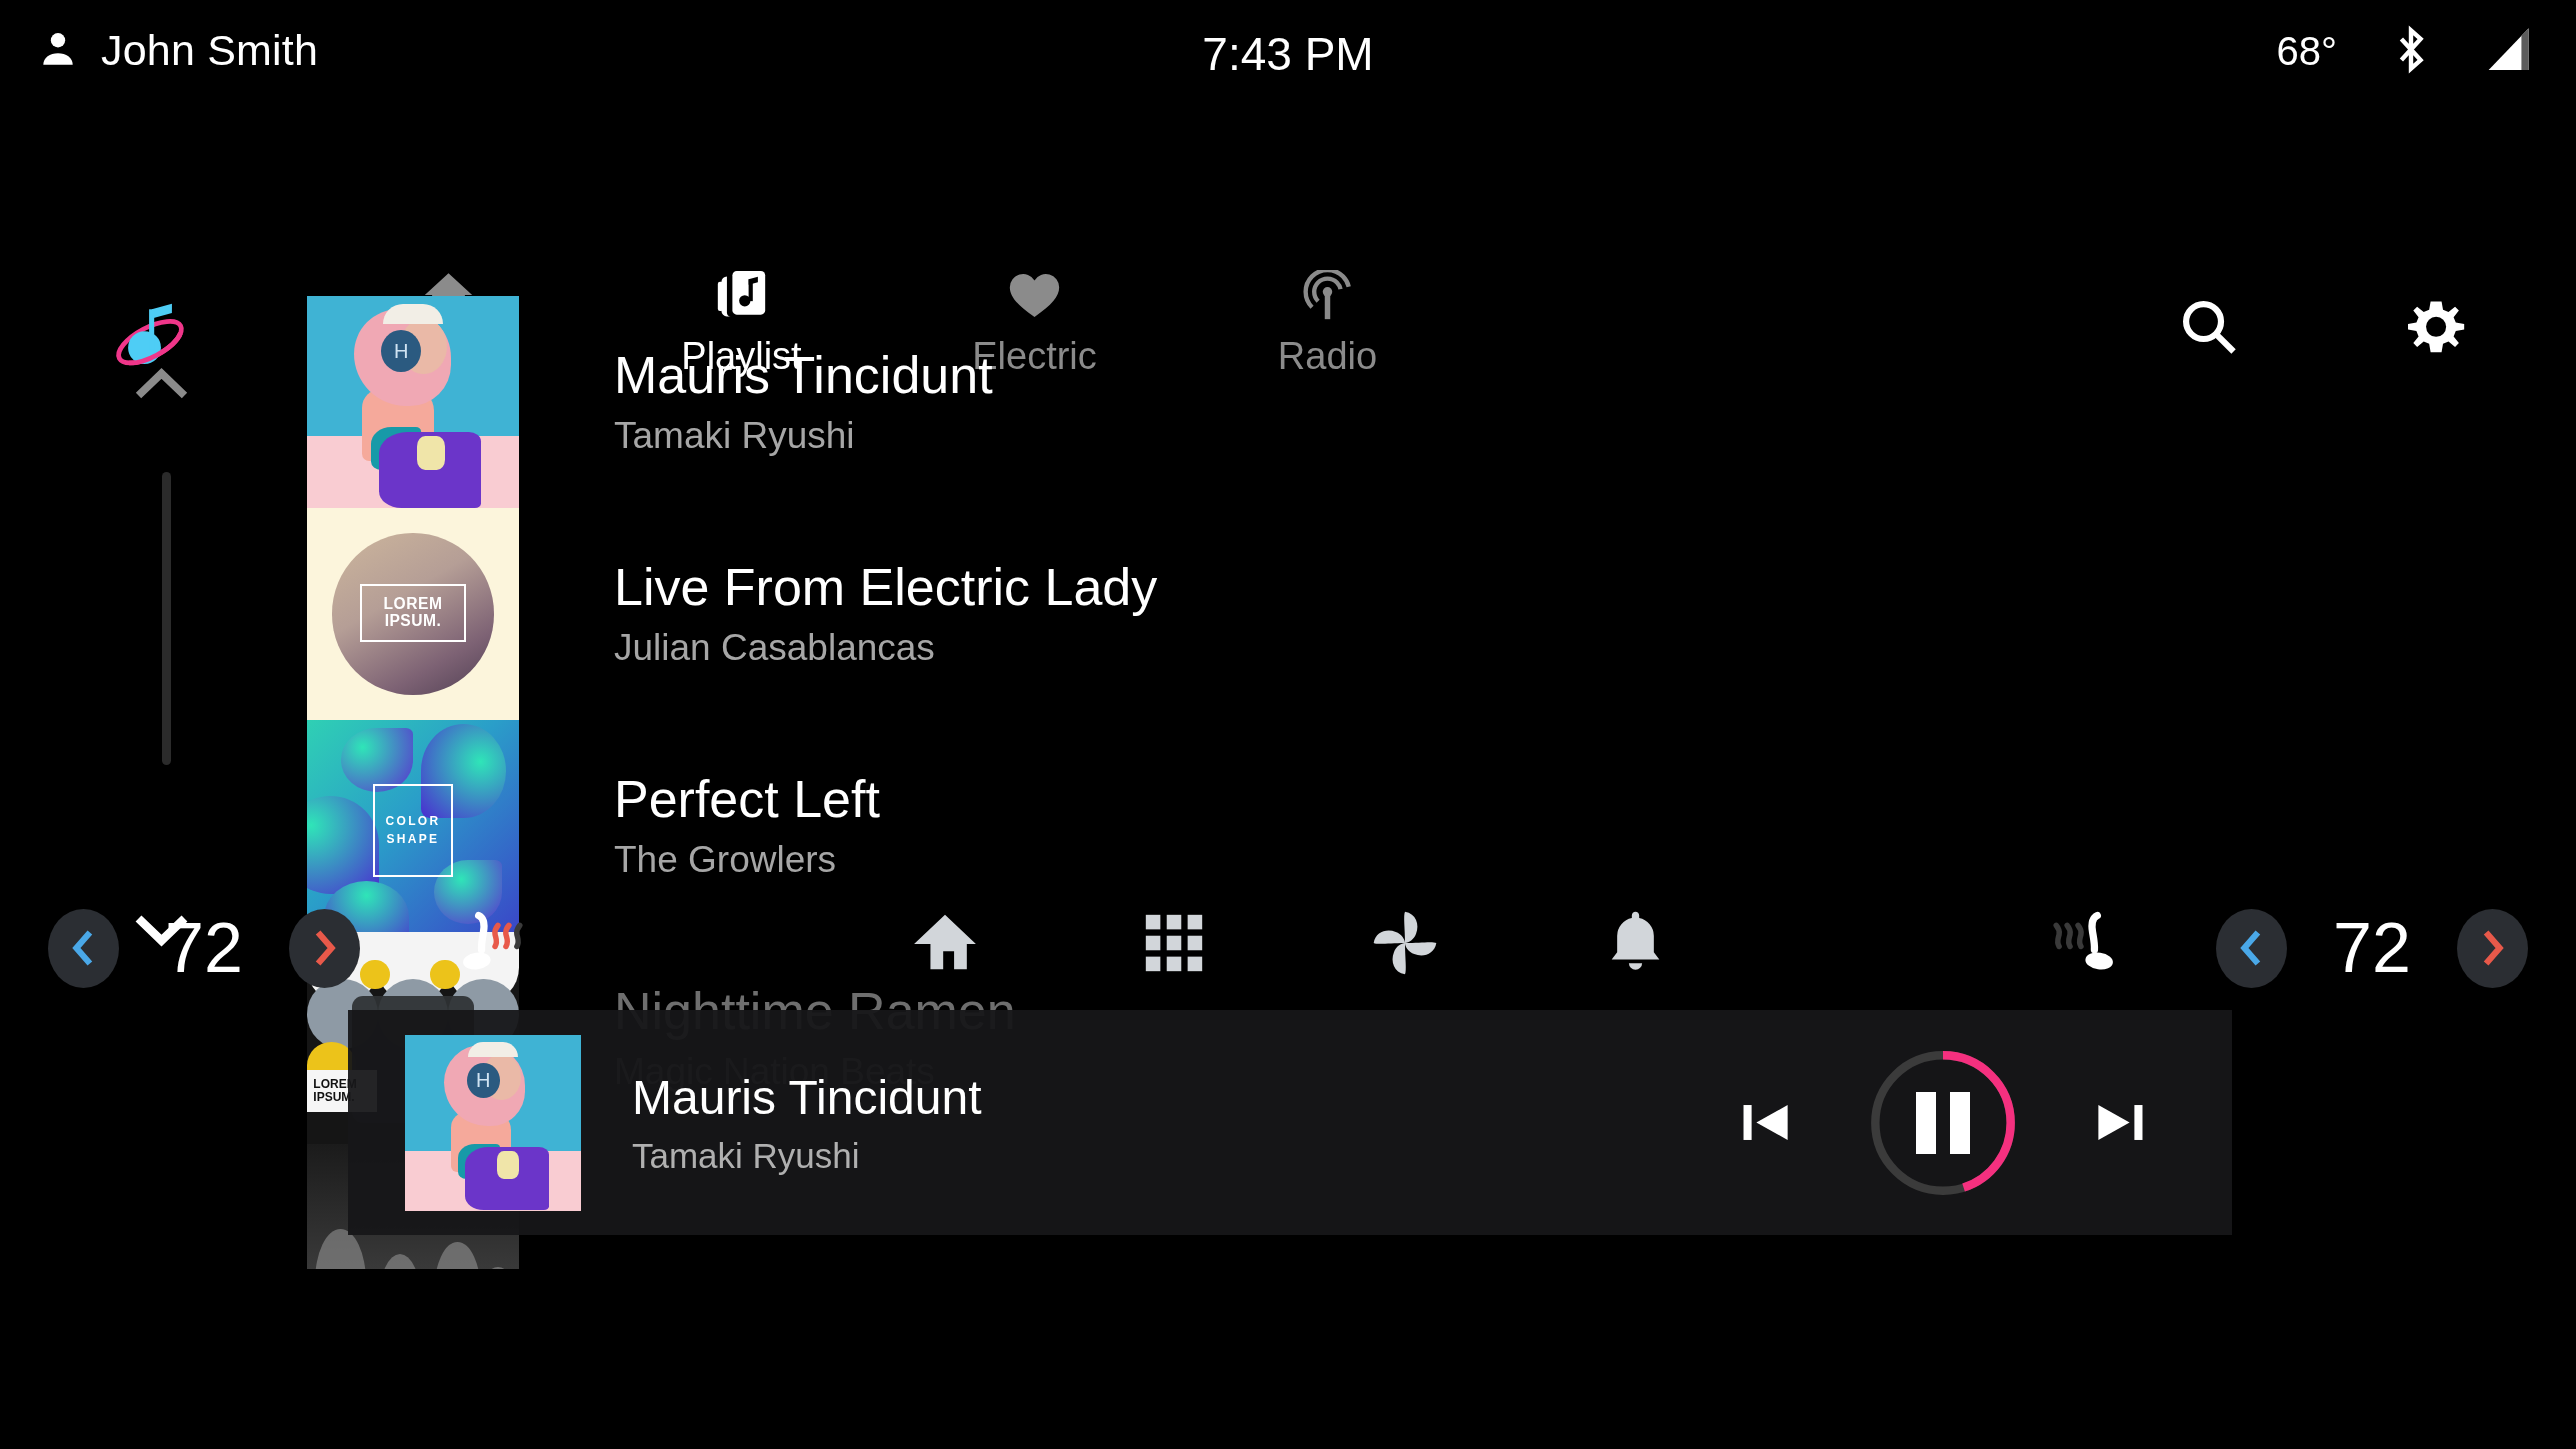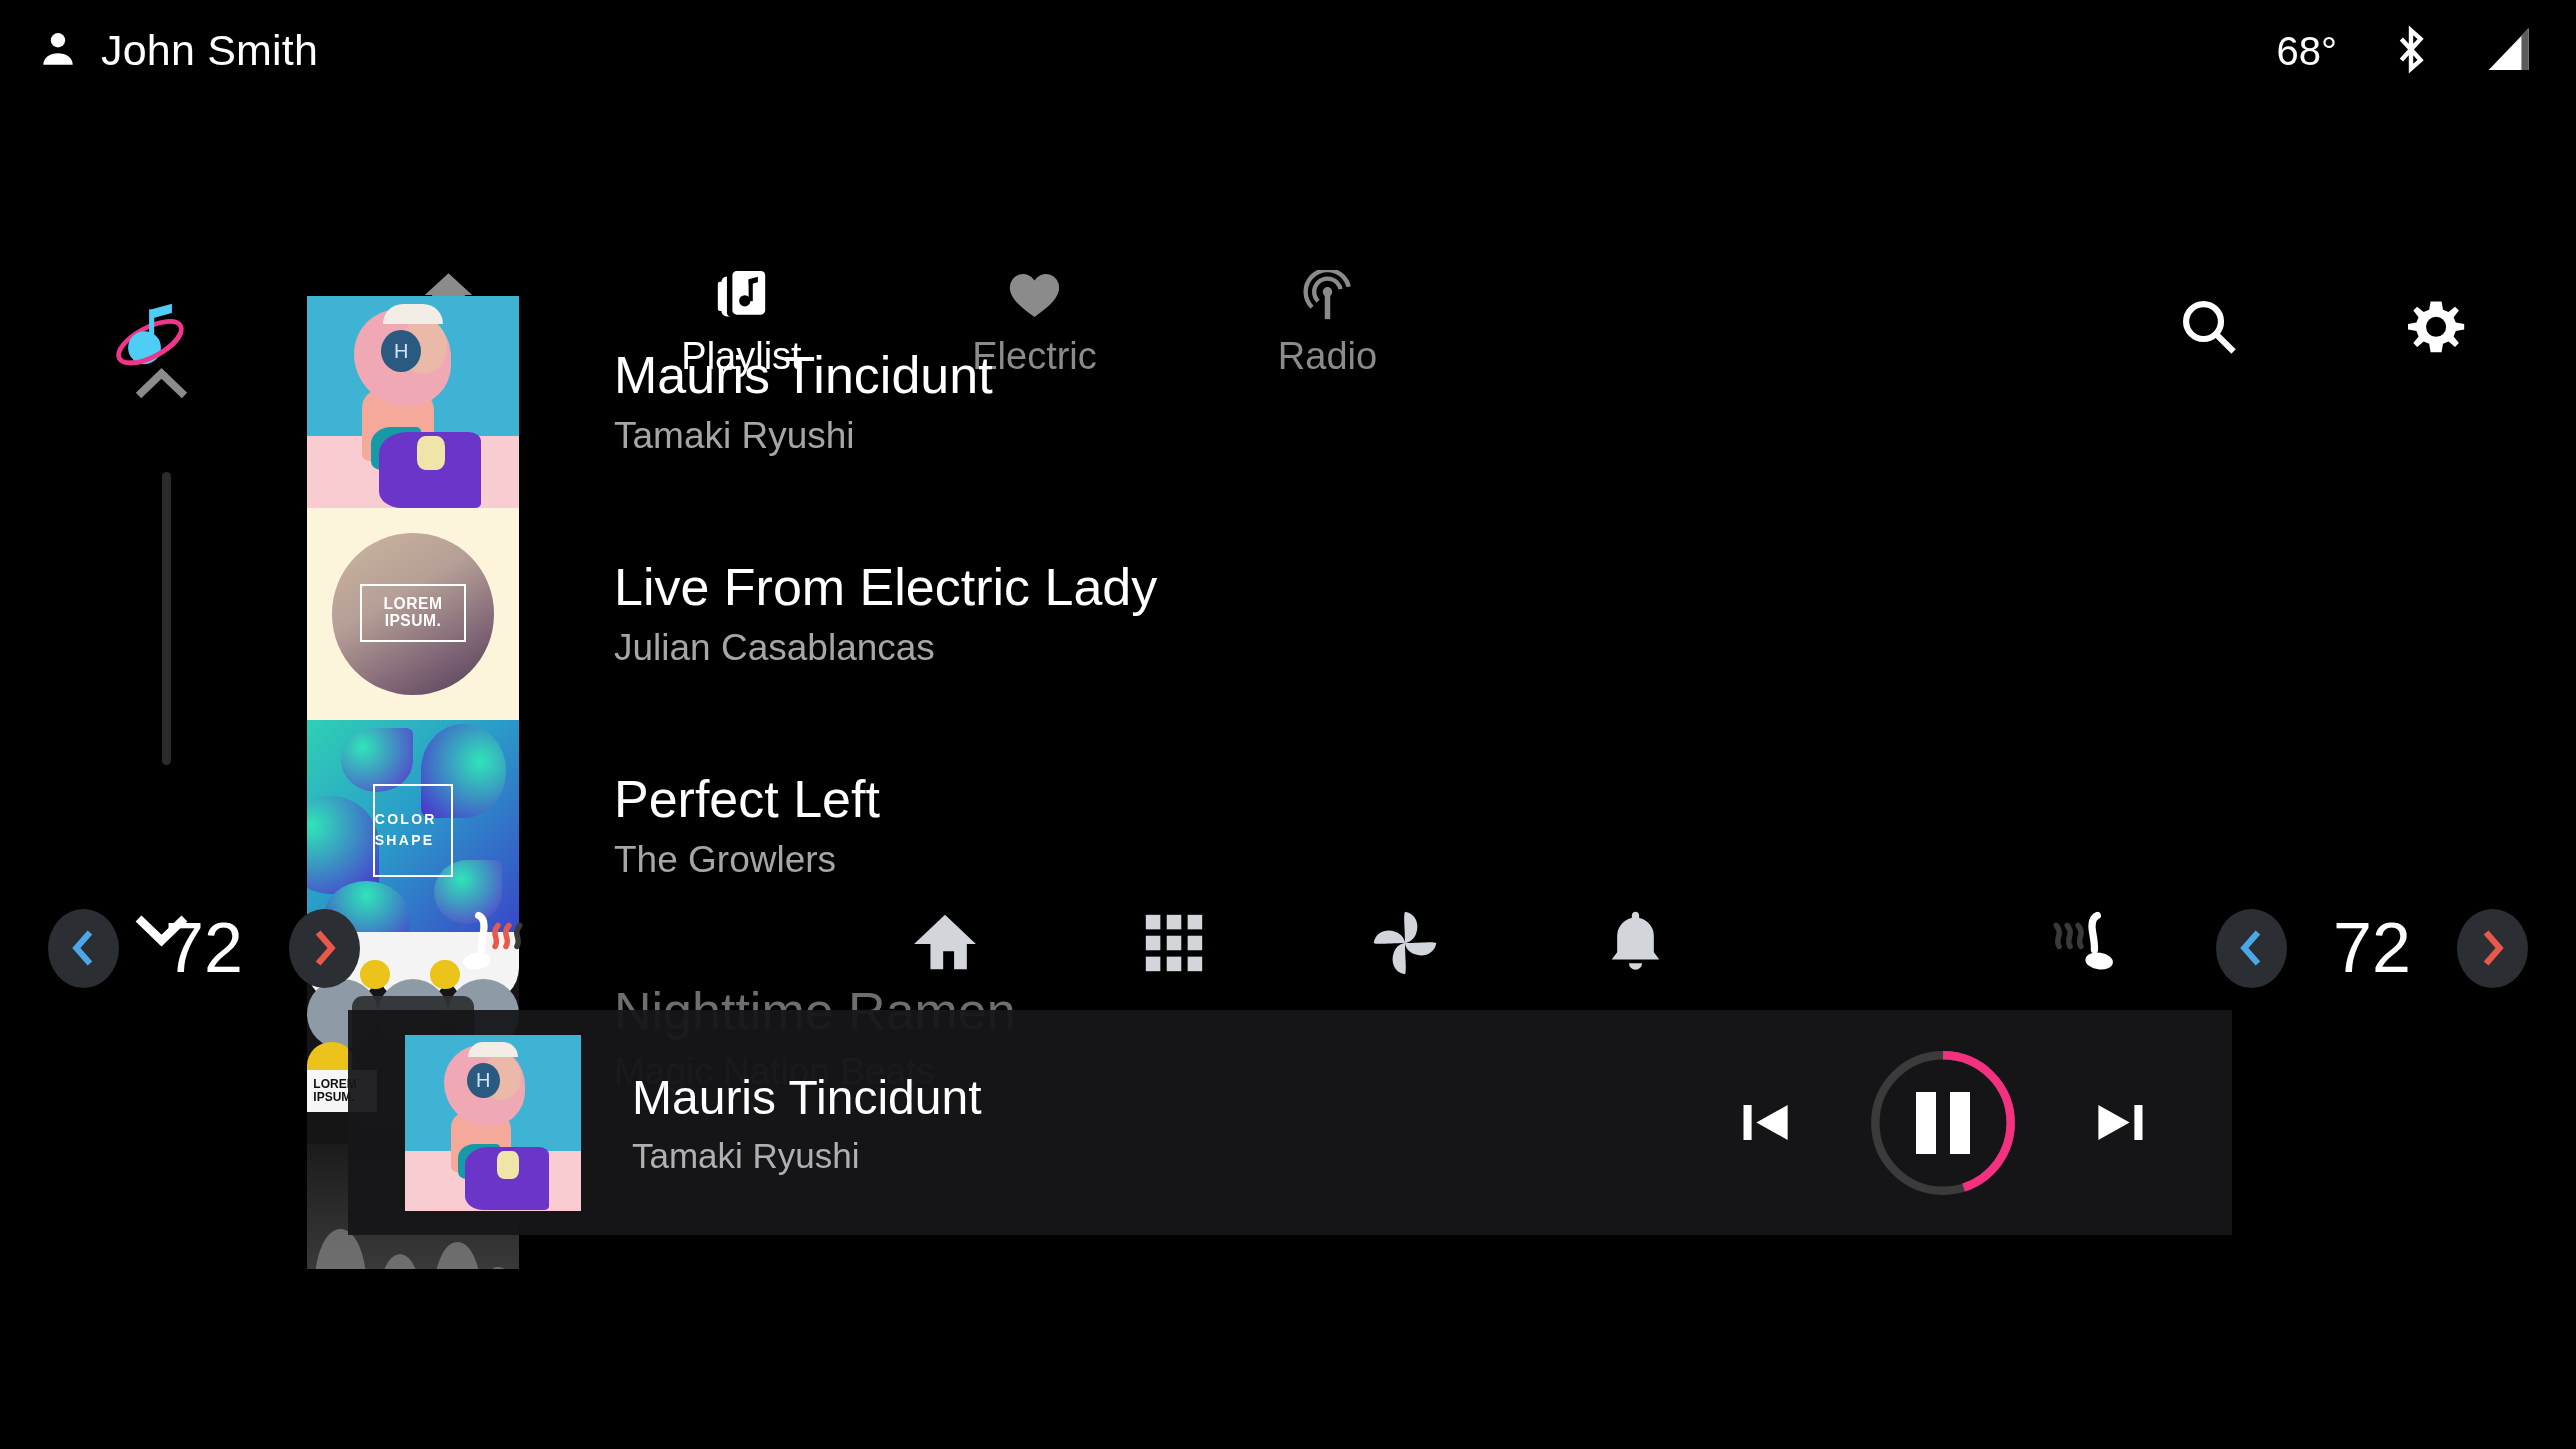--- a/index.html
+++ b/index.html
@@ -70,22 +70,22 @@
 
   
   .art-blob { position:absolute; inset:0; background:linear-gradient(135deg,#2fd0b4 0%,#2a9ec9 45%,#3a46c8 100%); }
   .art-blob i { position:absolute; border-radius:50%; }
   .art-blob .b1 { left:-12%; top:36%; width:46%; height:46%; background:radial-gradient(circle at 30% 30%,#2fe5b8,#4a2bd0); border-radius:50% 50% 10% 50%; }
   .art-blob .b2 { left:16%; top:4%; width:34%; height:30%; background:radial-gradient(circle at 30% 30%,#2fe5b8,#5a2ed0); border-radius:50% 10% 50% 50%; }
   .art-blob .b3 { left:54%; top:2%; width:40%; height:44%; background:radial-gradient(circle at 70% 40%,#2fe5b8,#4a2bd0); border-radius:50% 50% 50% 10%; }
   .art-blob .b4 { left:60%; top:66%; width:32%; height:30%; background:radial-gradient(circle at 40% 30%,#2fe5b8,#5a2ed0); border-radius:50% 10% 50% 50%; }
   .art-blob .b5 { left:8%; top:76%; width:40%; height:34%; background:radial-gradient(circle at 50% 20%,#2fe5b8,#4a2bd0); border-radius:50% 50% 10% 50%; }
   .art-blob .lbl { position:absolute; left:31%; top:30%; width:38%; height:44%; border:2.7px solid #fff;
-     color:#fff; font-size:14px; font-weight:bold; letter-spacing:2.3px; line-height:1.5; display:flex;
-     flex-direction:column; justify-content:center; }
+     color:#fff; font-size:12px; font-weight:bold; letter-spacing:2.3px; line-height:1.5; display:flex;
+     flex-direction:column; align-items:center; justify-content:center; }
 
   
   .art-circ { position:absolute; inset:0; background:#151515; }
   .art-circ .wc { position:absolute; width:33.4%; height:33.4%; border-radius:0 0 50% 50%; background:#f4f4f4; top:0; }
   .art-circ .gc { position:absolute; width:33.4%; height:33.4%; border-radius:50%; background:#8e9aa5; top:22%; }
   .art-circ .yd { position:absolute; width:14%; height:14%; border-radius:50%; background:#ecc31a; top:13%; }
   .art-circ .yq { position:absolute; left:0; top:52%; width:23%; height:22%; border-radius:50% 50% 0 0; background:#ecc31a; }
   .art-circ .panel { position:absolute; left:0; top:65%; width:33%; height:20%; background:#f6f6f6; }
   .art-circ .lbl { position:absolute; left:3%; top:69%; color:#111; font-size:12px; font-weight:bold; line-height:1.05; }
   .art-circ .dark { position:absolute; left:21%; top:30%; width:58%; height:60%; background:#2e3134; border-radius:11px; opacity:.93; }
@@ -127,20 +127,21 @@
   <div class="statusbar">
     <div class="sb-user">
       <span>
         <svg width="42" height="46" viewBox="0 0 24 24" fill="#fff">
           <circle cx="12" cy="7" r="4.1"></circle>
             <path d="M3.6 21c0-4.2 3.8-6.6 8.4-6.6s8.4 2.4 8.4 6.6z"></path>
         </svg>
       </span>
       <span class="sb-user-name">John Smith</span>
     </div>
+    <div class="sb-clock">7:43 PM</div>
     <div class="sb-right">
       <span class="sb-temp">68°</span>
       <span>
         <svg width="46" height="51" viewBox="0 0 24 26" fill="none" stroke="#fff" stroke-width="2.3">
           <path d="M7 7.5 17 18.5 12 23V3l5 4.5L7 18.5"></path>
         </svg>
       </span>
       <span>
         <svg width="51" height="48" viewBox="0 0 28 26">
           <path d="M24 1 24 24 2 24z" fill="#fff"></path>

